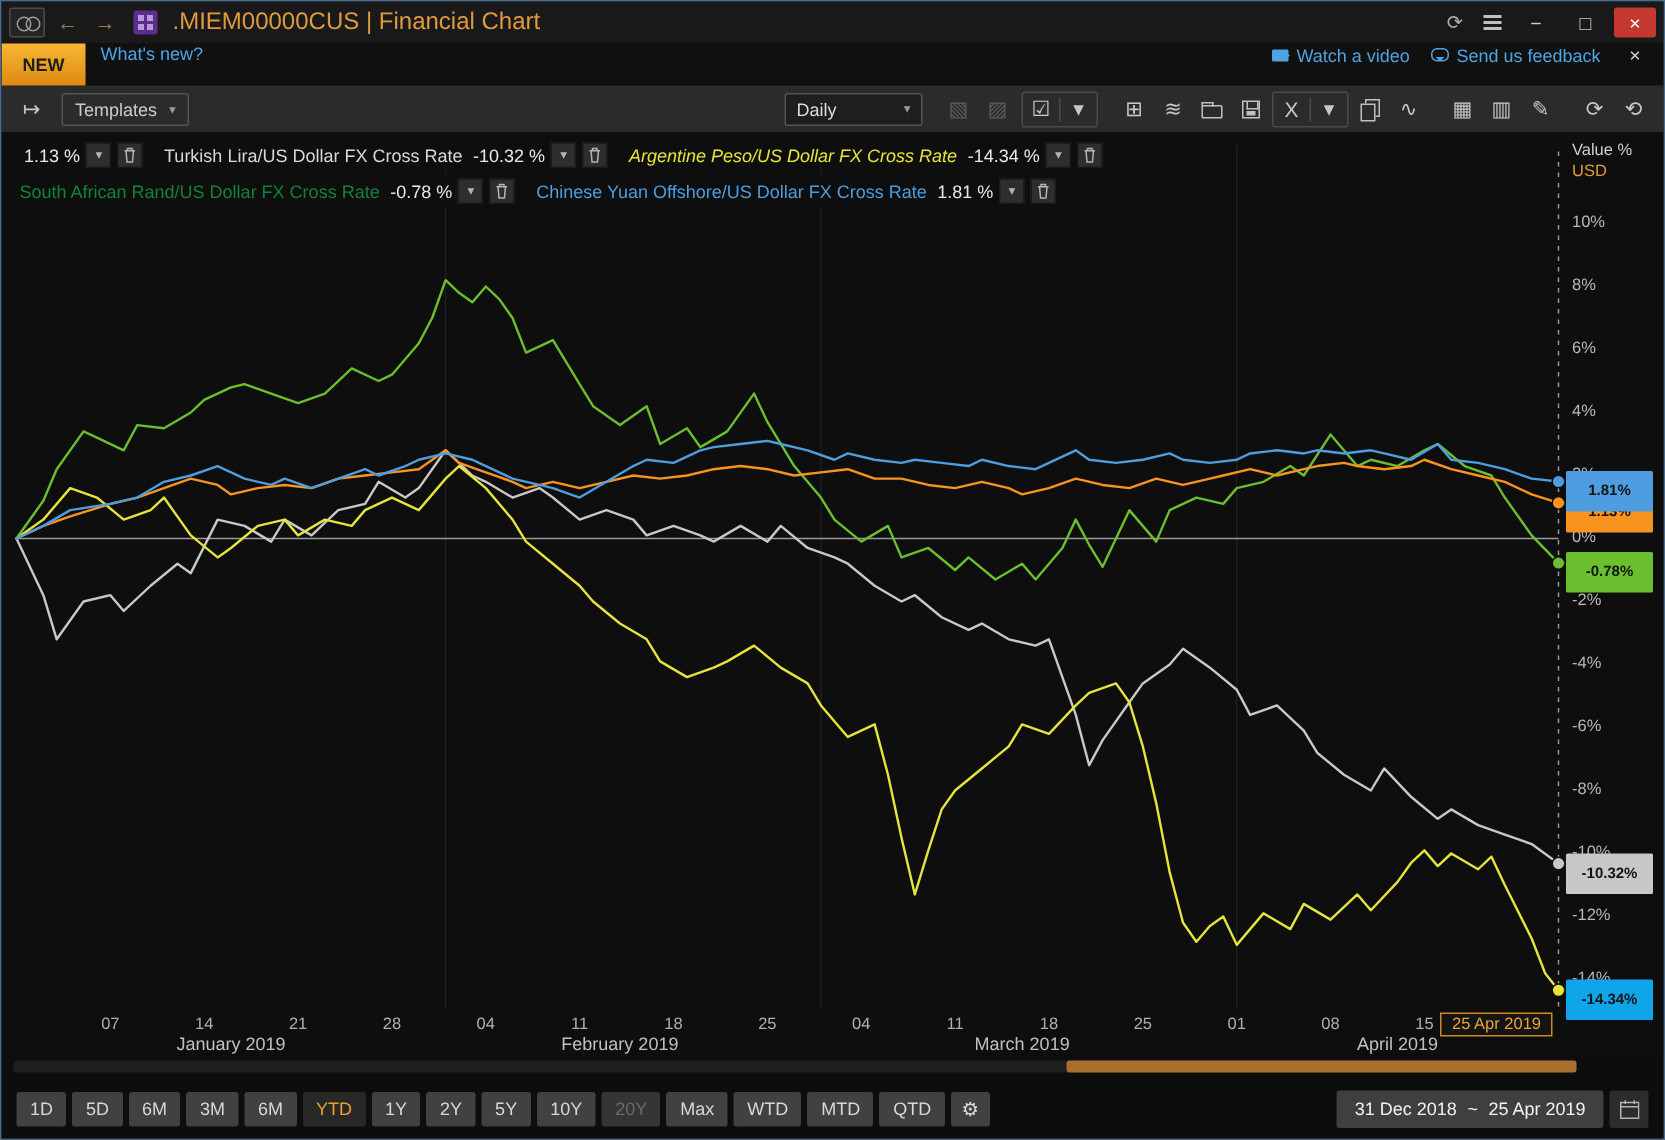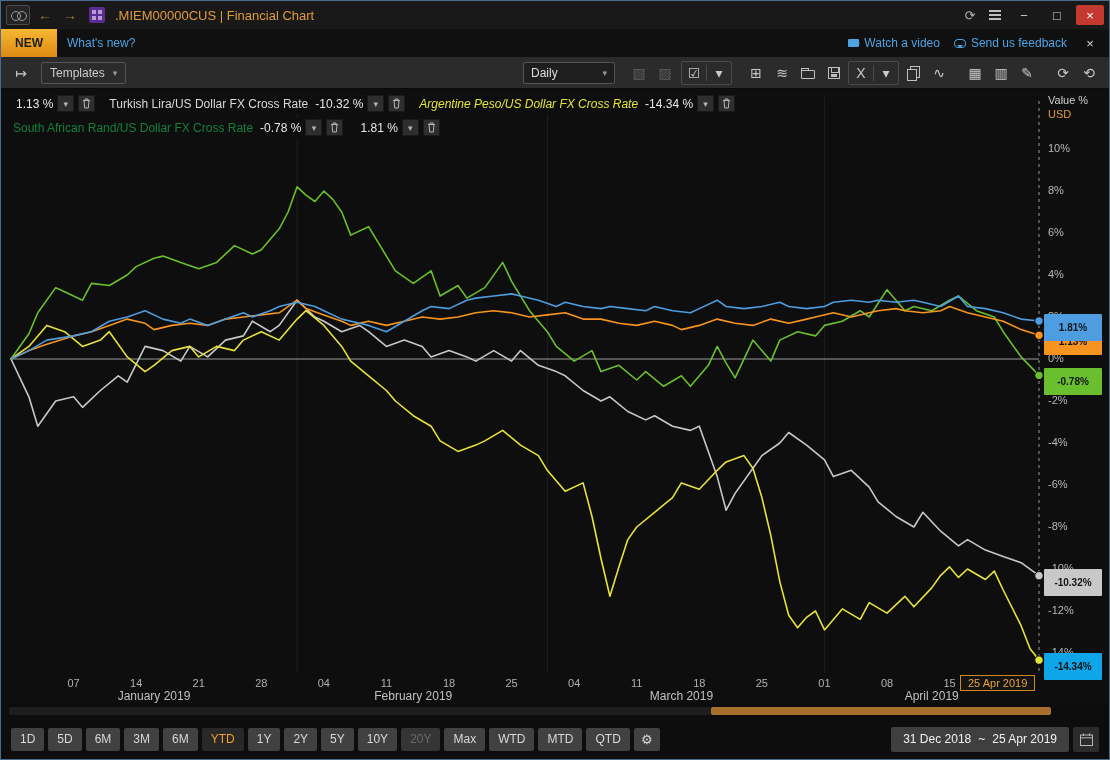--- a/index.html
+++ b/index.html
@@ -10,28 +10,28 @@
   
   #titlebar{height:28px;display:flex;align-items:center;gap:5px;padding:0 5px;background:#191919}
   .tb-btn{min-width:20px;height:20px;display:flex;align-items:center;justify-content:center;color:#b0b0b0;font-size:13px;border-radius:2px}
   .tb-btn.framed{border:1px solid #4a4a4a;background:#242424;width:24px}
   .tb-btn.nav{color:#9a7a48;font-size:14px}
   .icon-link{width:15px;height:9px;position:relative}
   .icon-link::before,.icon-link::after{content:"";position:absolute;top:0;width:8px;height:8px;border:1.5px solid #9a9a9a;border-radius:50%}
   .icon-link::before{left:0}.icon-link::after{left:6px}
   .app-icon{width:16px;height:16px;background:#5c2d91;border-radius:2px;position:relative;margin-left:4px}
   .app-icon::before{content:"";position:absolute;left:3px;top:3px;width:4px;height:4px;background:#b89ad6;box-shadow:6px 0 #b89ad6,0 6px #b89ad6,6px 6px #b89ad6}
-  #title-text{color:#e09a3e;font-size:13px;margin-left:5px;white-space:nowrap}
+  #title-text{color:#e09a3e;font-size:16px;margin-left:5px;white-space:nowrap}
   .tb-spacer{flex:1}
   .icon-menu{width:12px;height:2px;background:#c0c0c0;box-shadow:0 -4px 0 #c0c0c0,0 4px 0 #c0c0c0}
   .win-btn{width:28px;height:20px;display:flex;align-items:center;justify-content:center;color:#cfcfcf;font-size:13px;border-radius:2px}
   .win-btn.close{background:#c3392f;color:#fff}
 
   
-  #banner{height:28px;background:#101010;display:flex;align-items:center;gap:10px}
+  #banner{height:28px;background:#101010;display:flex;align-items:flex-start;gap:10px}
   #new-tab{width:56px;height:100%;background:linear-gradient(180deg,#f7b733,#dd8a12);color:#1d1d1d;font-weight:bold;font-size:12px;display:flex;align-items:center;justify-content:center}
   .blue-link{color:#4fa3e3;font-size:12px;text-decoration:none;display:flex;align-items:center;gap:5px}
   #banner-right{margin-left:auto;display:flex;align-items:center;gap:14px;padding-right:10px}
   .icon-cam{width:11px;height:8px;background:#4fa3e3;border-radius:1px;position:relative;display:inline-block}
   .icon-cam::after{content:"";position:absolute;right:-4px;top:1px;border:3px solid transparent;border-left:4px solid #4fa3e3}
   .icon-bubble{width:12px;height:9px;border:1px solid #4fa3e3;border-radius:4px;position:relative;display:inline-block}
   .icon-bubble::after{content:"";position:absolute;left:2px;bottom:-4px;border:3px solid transparent;border-top:3px solid #4fa3e3}
   #banner-close{color:#cfd8e3;font-size:13px;width:18px;text-align:center}
 
   
@@ -230,20 +230,21 @@
           <span style="color: #15803d;">South African Rand/US Dollar FX Cross Rate</span>
           <span class="legend-value">-0.78 %</span>
           <span class="legend-btn">▾</span>
           <span class="legend-btn">
             <svg width="9" height="11" viewBox="0 0 9 11">
               <path d="M1 2.5h7M3 2.5V1h3v1.5M2 2.5l.7 7.5h3.6L7 2.5" fill="none" stroke="#b5b5b5" stroke-width="1"></path>
             </svg>
           </span>
         </div>
         <div class="legend-entry">
+          <span style="color: rgb(77, 157, 224);">Chinese Yuan Offshore/US Dollar FX Cross Rate</span>
           <span class="legend-value">1.81 %</span>
           <span class="legend-btn">▾</span>
           <span class="legend-btn">
             <svg width="9" height="11" viewBox="0 0 9 11">
               <path d="M1 2.5h7M3 2.5V1h3v1.5M2 2.5l.7 7.5h3.6L7 2.5" fill="none" stroke="#b5b5b5" stroke-width="1"></path>
             </svg>
           </span>
         </div>
       </div>
     <div id="axis-title">Value %</div>

